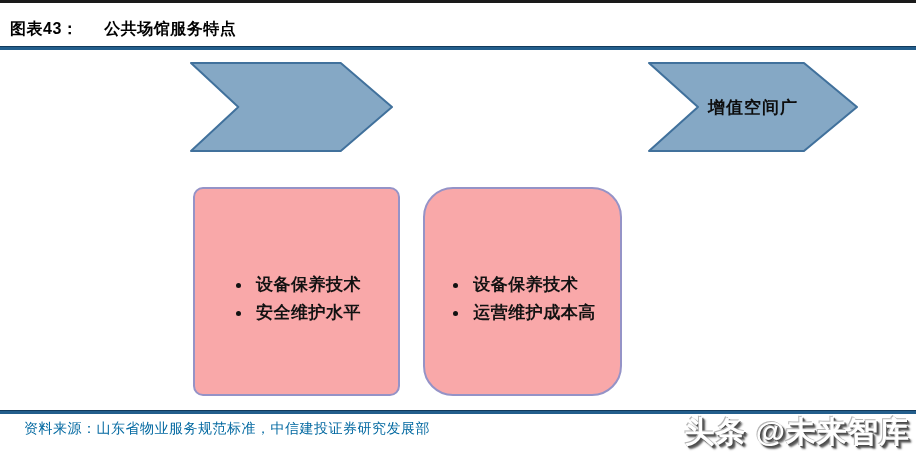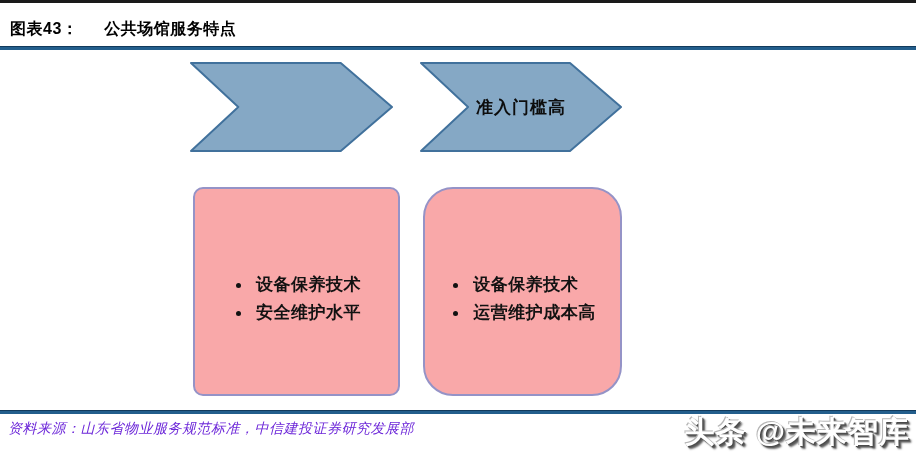--- a/index.html
+++ b/index.html
@@ -37,22 +37,22 @@
   .pbox li{
     position:relative;padding-left:24px;font-size:17px;font-weight:bold;color:#121212;
     line-height:28px;letter-spacing:.5px;white-space:nowrap;
   }
   .pbox li::before{
     content:"";position:absolute;left:4px;top:12px;width:5px;height:5px;border-radius:50%;background:#121212;
   }
   
   .ftr-rule{position:absolute;left:0;top:410px;width:916px;height:3px;background:#235e8c;border-top:1px solid #123a5c;}
   .src{
-    position:absolute;left:8px;top:420px;font-family:"Liberation Serif","DejaVu Serif",serif;
-    font-style:italic;font-size:14px;color:#6d28d9;letter-spacing:.5px;
+    position:absolute;left:24px;top:420px;font-family:"Liberation Serif","DejaVu Serif",serif;
+    font-size:14px;color:#0369a1;letter-spacing:.5px;
   }
   .wm{
     position:absolute;right:6px;top:412px;font-size:30px;font-weight:bold;color:#ffffff;
     letter-spacing:1px;white-space:nowrap;
     text-shadow:-1px -1px 0 #b5b5b5,1px 1px 0 #4a4a4a,2px 2px 1px #5a5a5a,3px 3px 2px #6f6f6f;
   }
 </style>
 </head>
 <body>
 
@@ -63,25 +63,25 @@
   <div class="hdr">
     <span class="lbl">图表43：</span><span>公共场馆服务特点</span>
   </div>
   <div class="hdr-rule"></div>
 
   <div class="arrow arrow1">
     <svg viewBox="0 0 206 90" preserveAspectRatio="none">
       <polygon points="1,1 153,1 205,45 153,89 1,89 49,45" fill="#85a8c5" stroke="#41719c" stroke-width="2" stroke-linejoin="round"></polygon>
     </svg>
   </div>
-  <div class="arrow arrow2">
+  <div class="arrow arrow3">
     <svg viewBox="0 0 206 90" preserveAspectRatio="none">
       <polygon points="1,1 153,1 205,45 153,89 1,89 49,45" fill="#85a8c5" stroke="#41719c" stroke-width="2" stroke-linejoin="round"></polygon>
     </svg>
-    <div class="alabel">准入门槛高</div>
+    <div class="alabel">增值空间广</div>
   </div>
 
   <div class="pbox pbox1">
     <ul>
       <li>设备保养技术</li>
       <li>安全维护水平</li>
     </ul>
   </div>
   <div class="pbox pbox2">
     <ul>

